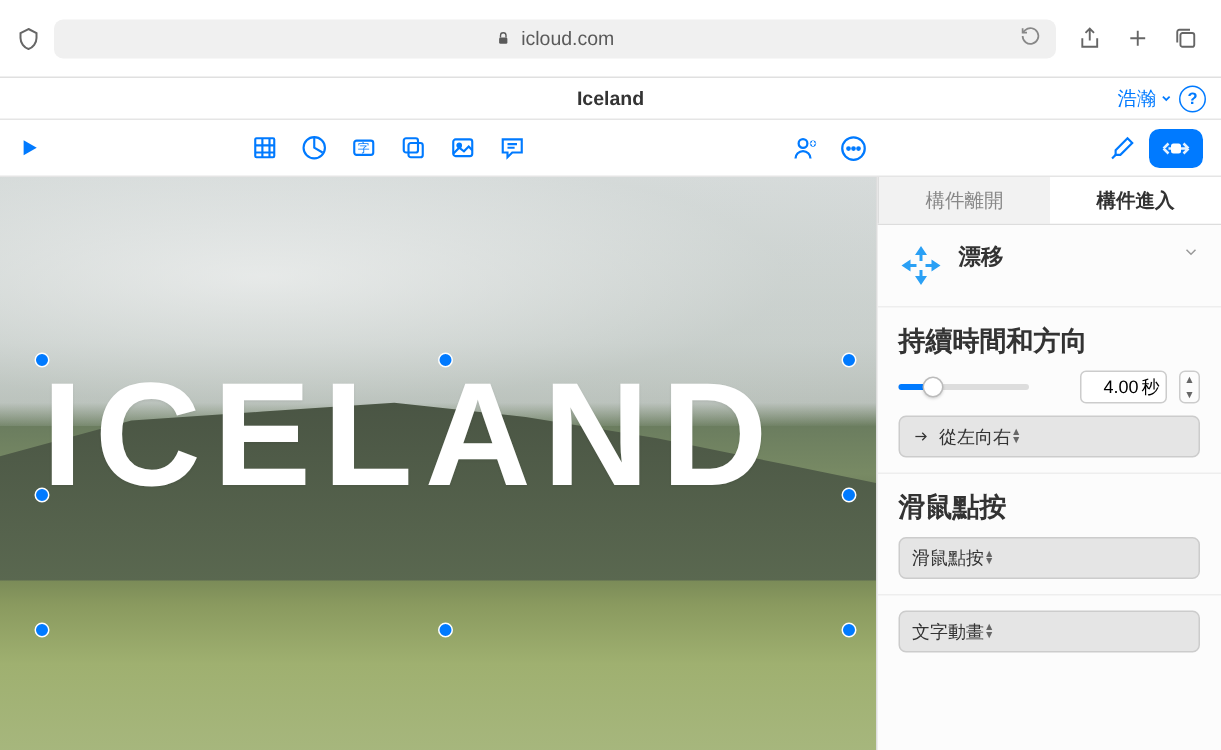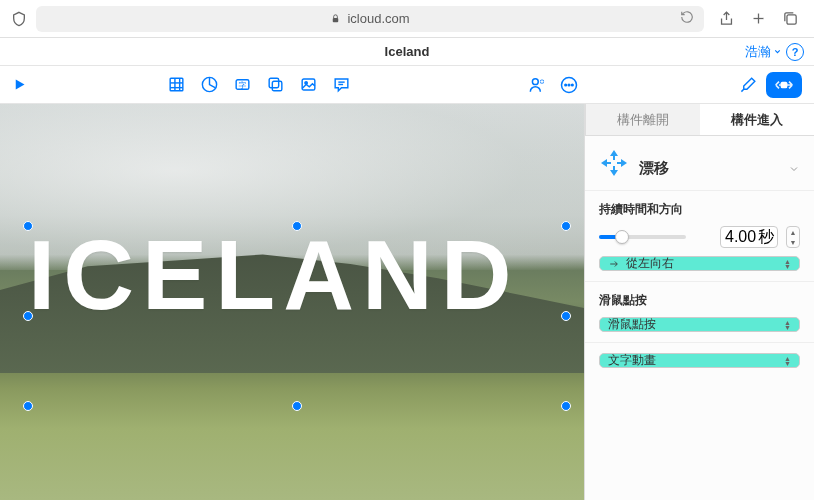--- a/index.html
+++ b/index.html
@@ -1,19 +1,19 @@
 <!DOCTYPE html>
 <html><head>
 <meta charset="utf-8">
 <style>
 * { margin: 0; padding: 0; box-sizing: border-box; font-family: -apple-system, BlinkMacSystemFont, "Helvetica Neue", sans-serif; }
 body { width: 814px; height: 500px; background: #fff; overflow: hidden; }
 
 
-.browser-bar { height: 38px; display: flex; align-items: center; padding: 0 10px; gap: 8px; border-bottom: 1px solid #e0e0e0; }
+.browser-bar { height: 52px; display: flex; align-items: center; padding: 0 10px; gap: 8px; border-bottom: 1px solid #e0e0e0; }
 .shield { width: 18px; height: 18px; color: #666; display: flex; align-items: center; justify-content: center; }
 .url-bar { flex: 1; height: 26px; background: #f0f0f0; border-radius: 6px; display: flex; align-items: center; justify-content: center; position: relative; color: #5a5a5a; font-size: 13px; }
 .lock { margin-right: 6px; display: inline-flex; }
 .url-refresh { position: absolute; right: 10px; color: #888; }
 .toolbar-right { display: flex; gap: 14px; color: #666; align-items: center; padding: 0 5px; }
 .tb-icon { width: 18px; height: 18px; display: flex; align-items: center; justify-content: center; }
 
 
 .title-row { height: 28px; display: flex; align-items: center; justify-content: center; position: relative; border-bottom: 1px solid #e5e5e5; }
 .doc-title { font-size: 13px; font-weight: 600; color: #333; }
@@ -43,34 +43,34 @@
 .h-tl { top: -5px; left: -5px; } .h-tc { top: -5px; left: calc(50% - 5px); } .h-tr { top: -5px; right: -5px; }
 .h-ml { top: calc(50% - 5px); left: -5px; } .h-mr { top: calc(50% - 5px); right: -5px; }
 .h-bl { bottom: -5px; left: -5px; } .h-bc { bottom: -5px; left: calc(50% - 5px); } .h-br { bottom: -5px; right: -5px; }
 
 
 .inspector { width: 230px; border-left: 1px solid #ddd; background: #fcfcfc; display: flex; flex-direction: column; font-size: 13px; }
 .insp-tabs { display: flex; height: 32px; border-bottom: 1px solid #ddd; }
 .insp-tab { flex: 1; display: flex; align-items: center; justify-content: center; color: #888; }
 .insp-tab.active { color: #333; font-weight: 600; background: #fff; }
 .insp-tab:not(.active) { background: #f2f2f2; border-left: 1px solid #ddd; }
-.effect-row { display: flex; align-items: flex-end; padding: 12px 14px; gap: 10px; border-bottom: 1px solid #eee; }
+.effect-row { display: flex; align-items: flex-start; padding: 12px 14px; gap: 10px; border-bottom: 1px solid #eee; }
 .drift-icon { width: 30px; height: 30px; position: relative; flex-shrink: 0; }
 .effect-name { font-size: 15px; font-weight: 600; color: #333; flex: 1; }
 .chev { color: #999; }
 .section { padding: 10px 14px; border-bottom: 1px solid #eee; }
-.section-lbl { font-size: 12px; color: #333; font-weight: 600; margin-bottom: 8px; }
+.section-lbl { font-size: 18px; color: #333; font-weight: 600; margin-bottom: 8px; }
 .slider-row { display: flex; align-items: center; gap: 8px; }
 .slider { flex: 1; height: 4px; background: #ddd; border-radius: 2px; position: relative; }
 .slider-fill { position: absolute; left: 0; top: 0; bottom: 0; width: 27%; background: #007aff; border-radius: 2px; }
 .slider-thumb { position: absolute; left: 27%; top: 50%; width: 14px; height: 14px; background: #fff; border: 1px solid #bbb; border-radius: 50%; transform: translate(-50%, -50%); box-shadow: 0 1px 2px rgba(0,0,0,0.15); }
-.time-input { width: 58px; height: 22px; border: 1px solid #ccc; border-radius: 4px; font-size: 16px; padding: 0 4px; background: #fff; display: flex; align-items: center; justify-content: flex-start; gap: 2px; margin-left: 26px; }
+.time-input { width: 58px; height: 22px; border: 1px solid #ccc; border-radius: 4px; font-size: 12px; padding: 0 4px; background: #fff; display: flex; align-items: center; justify-content: flex-end; gap: 2px; margin-left: 26px; }
 .stepper { display: flex; flex-direction: column; border: 1px solid #ccc; border-radius: 4px; width: 14px; height: 22px; }
 .stepper div { flex: 1; font-size: 7px; color: #666; display: flex; align-items: center; justify-content: center; }
-.select { height: 15px; border: 1px solid #ccc; border-radius: 5px; background: #5eead4; display: flex; align-items: center; padding: 0 8px; font-size: 12px; color: #333; justify-content: space-between; }
+.select { height: 28px; border: 1px solid #ccc; border-radius: 5px; background: #e5e5e5; display: flex; align-items: center; padding: 0 8px; font-size: 12px; color: #333; justify-content: flex-start; }
 .select.sm { width: 44px; }
 .sel-chev { display: flex; flex-direction: column; font-size: 7px; color: #666; line-height: 5px; }
 .row-split { display: flex; gap: 8px; align-items: center; }
 .row-split .select { flex: 1; }
 .arrow-right { display: inline-flex; margin-right: 6px; }
 </style>
 </head>
 <body>
 
 <div class="browser-bar">

